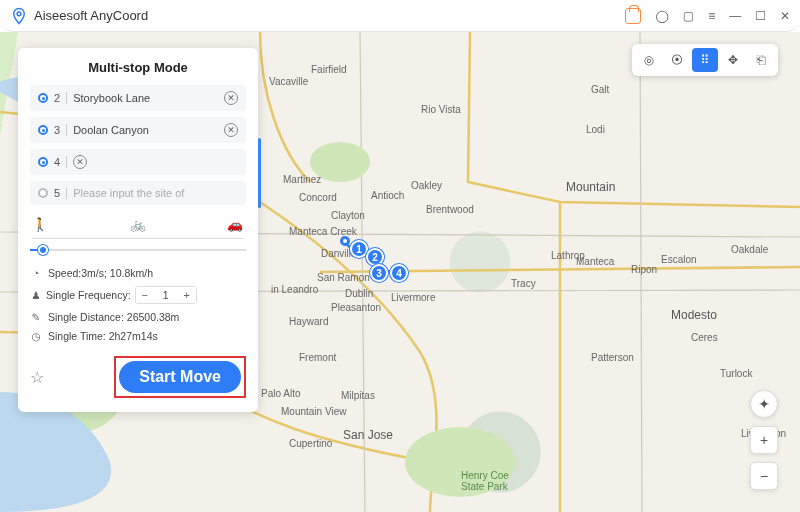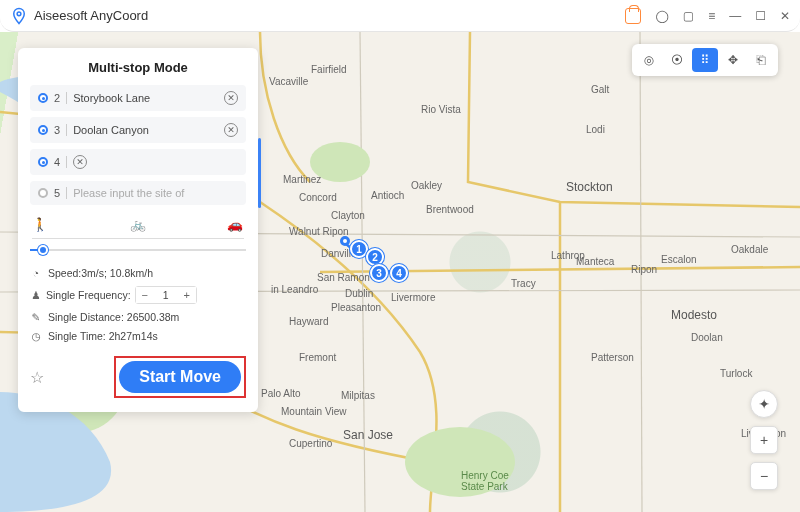--- a/index.html
+++ b/index.html
@@ -126,46 +126,46 @@
 
   <div class="city" style="top:32px;left:290px">Fairfield</div>
   <div class="city" style="top:72px;left:400px">Rio Vista</div>
   <div class="city" style="top:44px;left:248px">Vacaville</div>
   <div class="city" style="top:142px;left:262px">Martinez</div>
   <div class="city" style="top:160px;left:278px">Concord</div>
   <div class="city" style="top:158px;left:350px">Antioch</div>
   <div class="city" style="top:172px;left:405px">Brentwood</div>
   <div class="city" style="top:178px;left:310px">Clayton</div>
   <div class="city" style="top:148px;left:390px">Oakley</div>
-  <div class="city" style="top:194px;left:268px">Walnut Ripon</div>
+  <div class="city" style="top:194px;left:268px">Manteca Creek</div>
   <div class="city" style="top:216px;left:300px">Danville</div>
   <div class="city" style="top:240px;left:296px">San Ramon</div>
   <div class="city" style="top:256px;left:324px">Dublin</div>
   <div class="city" style="top:260px;left:370px">Livermore</div>
   <div class="city" style="top:270px;left:310px">Pleasanton</div>
   <div class="city" style="top:284px;left:268px">Hayward</div>
   <div class="city" style="top:320px;left:278px">Fremont</div>
   <div class="city" style="top:356px;left:240px">Palo Alto</div>
   <div class="city" style="top:374px;left:260px">Mountain View</div>
   <div class="city" style="top:358px;left:320px">Milpitas</div>
   <div class="city big" style="top:396px;left:322px">San Jose</div>
   <div class="city" style="top:406px;left:268px">Cupertino</div>
-  <div class="city big" style="top:148px;left:545px">Stockton</div>
+  <div class="city big" style="top:148px;left:545px">Mountain</div>
   <div class="city" style="top:246px;left:490px">Tracy</div>
   <div class="city" style="top:224px;left:555px">Manteca</div>
   <div class="city" style="top:92px;left:565px">Lodi</div>
   <div class="city" style="top:52px;left:570px">Galt</div>
   <div class="city" style="top:232px;left:610px">Ripon</div>
   <div class="city" style="top:222px;left:640px">Escalon</div>
   <div class="city" style="top:218px;left:530px">Lathrop</div>
   <div class="city big" style="top:276px;left:650px">Modesto</div>
   <div class="city" style="top:320px;left:570px">Patterson</div>
   <div class="city" style="top:396px;left:720px">Livingston</div>
   <div class="city" style="top:336px;left:699px">Turlock</div>
-  <div class="city" style="top:300px;left:670px">Doolan</div>
+  <div class="city" style="top:300px;left:670px">Ceres</div>
   <div class="city" style="top:212px;left:710px">Oakdale</div>
   <div class="city" style="top:252px;left:250px">in Leandro</div>
   <div class="city" style="top:438px;left:440px;color:#5a8a4a;white-space:pre">Henry Coe
 State Park</div>
 
   <div class="wp dot" style="top:204px;left:340px"></div>
   <div class="wp" style="top:208px;left:350px">1</div>
   <div class="wp" style="top:216px;left:366px">2</div>
   <div class="wp" style="top:232px;left:370px">3</div>
   <div class="wp" style="top:232px;left:390px">4</div>

